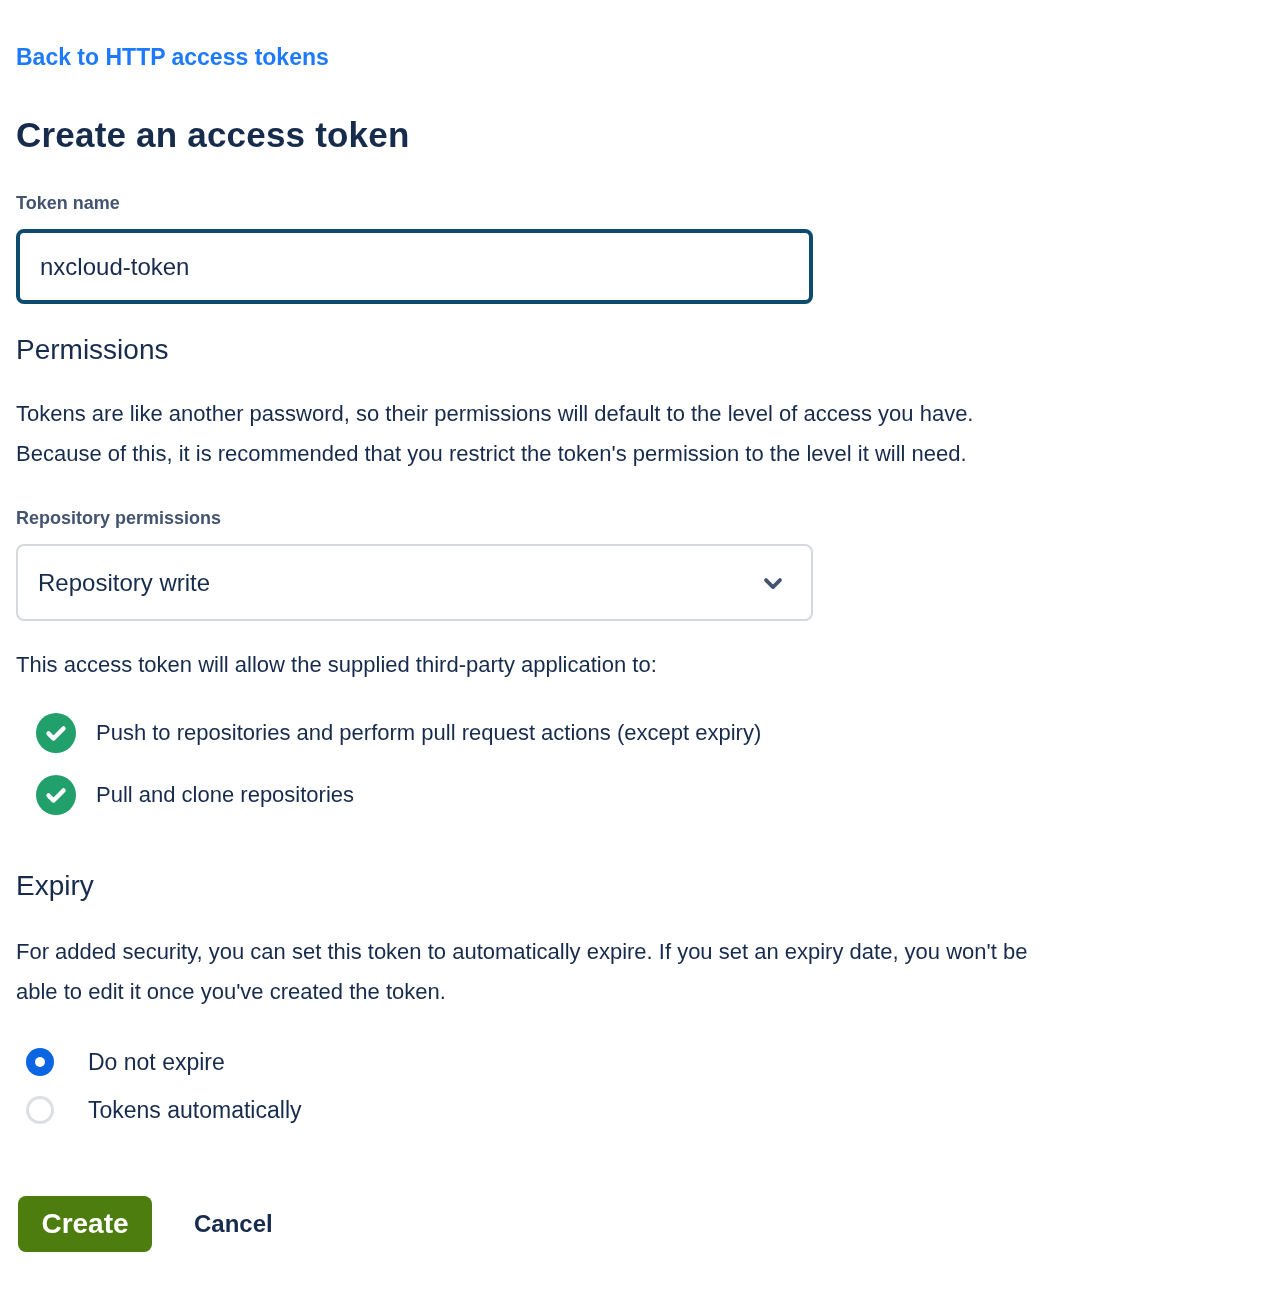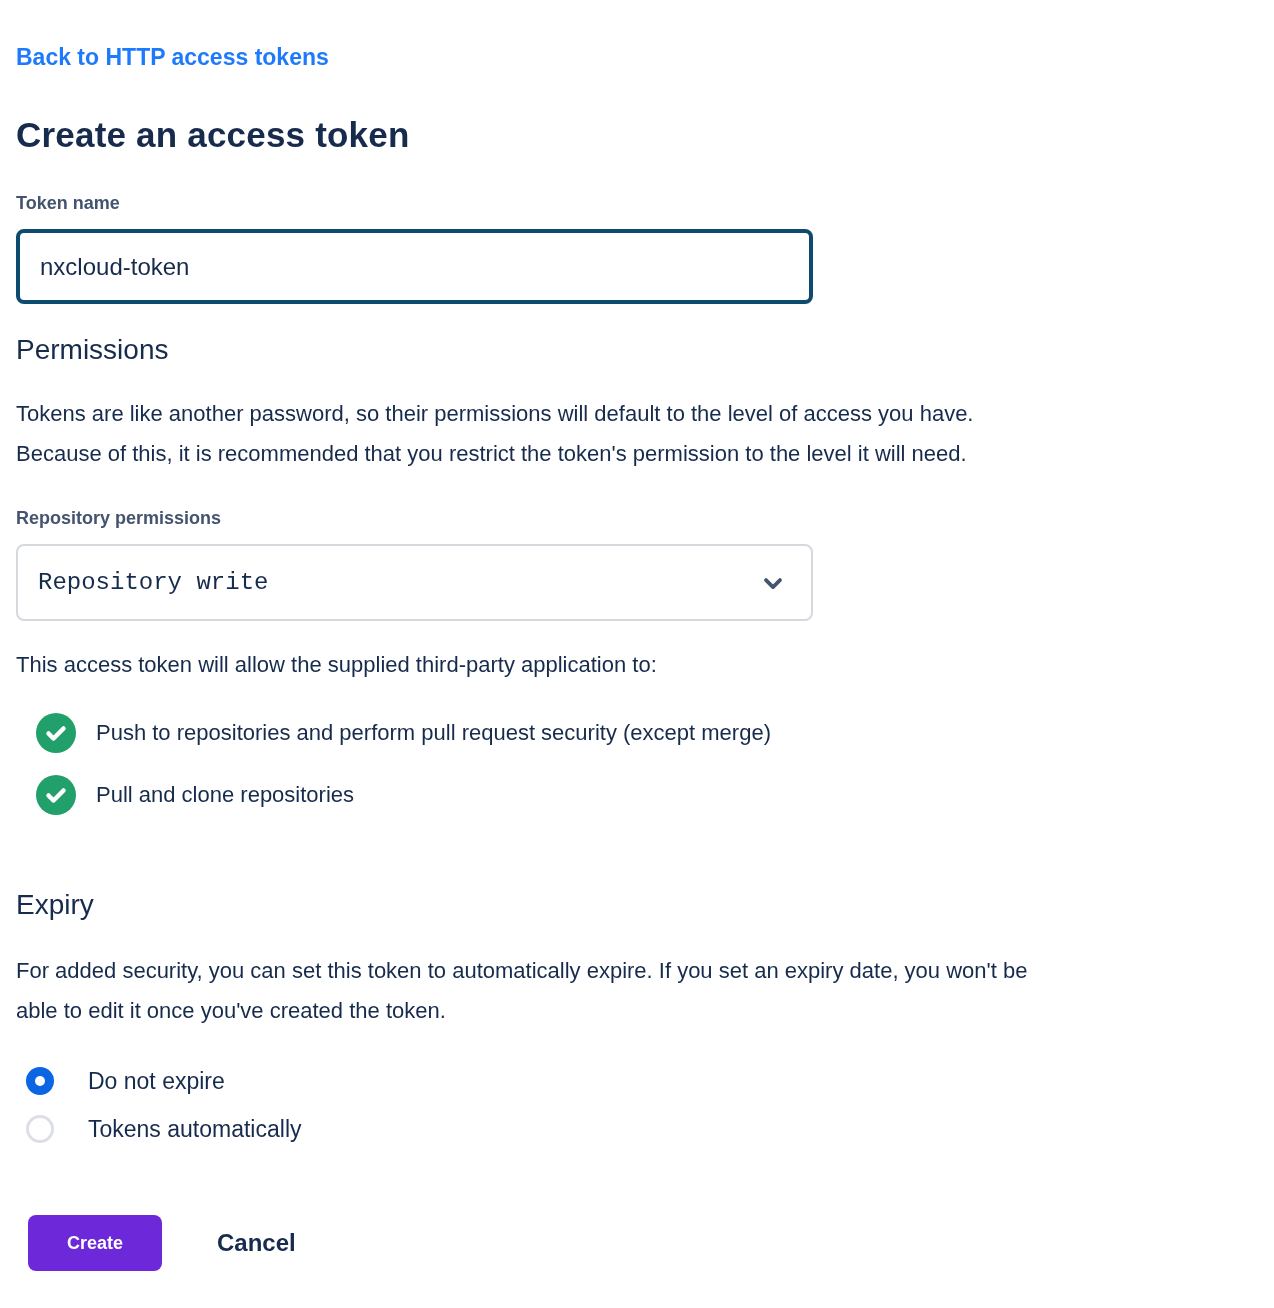--- a/index.html
+++ b/index.html
@@ -50,42 +50,41 @@
     background: #ffffff;
     outline: none;
     display: block;
   }
   .section-heading {
     font-size: 28px;
     font-weight: 500;
     color: #172B4D;
   }
   .heading-permissions { margin-top: 30px; }
-  .heading-expiry { margin-top: 74px; }
+  .heading-expiry { margin-top: 55px; }
   .body-text {
     margin-top: 28px;
     font-size: 22px;
     line-height: 40px;
     color: #172B4D;
     max-width: 1205px;
   }
   .label-repo { margin-top: 34px; }
   .select {
     margin-top: 15px;
     width: 797px;
     height: 77px;
     border: 2px solid #D5D9DE;
     border-radius: 8px;
     padding: 0 24px 0 20px;
     background: #ffffff;
     display: flex;
     align-items: center;
     justify-content: space-between;
     cursor: pointer;
-    font-family: Liberation Mono, monospace;
   }
   .select-value {
     font-size: 24px;
     color: #172B4D;
   }
   .chevron-icon { width: 28px; height: 28px; flex: 0 0 auto; }
   .allow-intro {
     margin-top: 30px;
     font-size: 22px;
     line-height: 28px;
@@ -147,32 +146,32 @@
     color: #172B4D;
   }
   .actions {
     margin-top: 62px;
     display: flex;
     align-items: center;
   }
   .btn-primary {
     width: 134px;
     height: 56px;
-    margin-left: 12px;
-    background: #6d28d9;
+    margin-left: 2px;
+    background: #4d7c0f;
     color: #ffffff;
     border: none;
     border-radius: 8px;
     font-family: "Liberation Sans", "DejaVu Sans", sans-serif;
-    font-size: 18px;
+    font-size: 28px;
     font-weight: 600;
     cursor: pointer;
   }
   .btn-text {
-    margin-left: 55px;
+    margin-left: 42px;
     background: none;
     border: none;
     font-family: "Liberation Sans", "DejaVu Sans", sans-serif;
     font-size: 24px;
     font-weight: 600;
     color: #172B4D;
     cursor: pointer;
   }
 </style>
 </head>
@@ -205,21 +204,21 @@
   <p class="allow-intro">This access token will allow the supplied third-party application to:</p>
 
   <div class="capability-list">
     <div class="capability-row">
       <span class="check-icon">
         <svg viewBox="0 0 40 40" width="40" height="40">
           <circle cx="20" cy="20" r="20" fill="#22A06B"></circle>
           <path d="M12.5 20.5 L17.5 25.5 L27.5 15.5" fill="none" stroke="#ffffff" stroke-width="4.5" stroke-linecap="round" stroke-linejoin="round"></path>
         </svg>
       </span>
-      <span class="capability-text">Push to repositories and perform pull request security (except merge)</span>
+      <span class="capability-text">Push to repositories and perform pull request actions (except expiry)</span>
     </div>
     <div class="capability-row">
       <span class="check-icon">
         <svg viewBox="0 0 40 40" width="40" height="40">
           <circle cx="20" cy="20" r="20" fill="#22A06B"></circle>
           <path d="M12.5 20.5 L17.5 25.5 L27.5 15.5" fill="none" stroke="#ffffff" stroke-width="4.5" stroke-linecap="round" stroke-linejoin="round"></path>
         </svg>
       </span>
       <span class="capability-text">Pull and clone repositories</span>
     </div>

